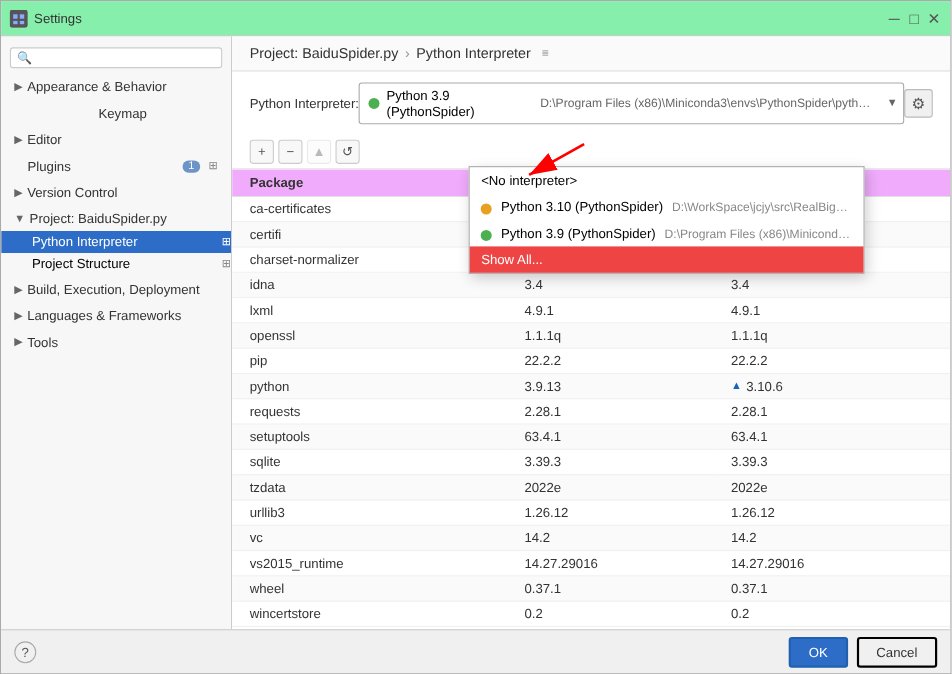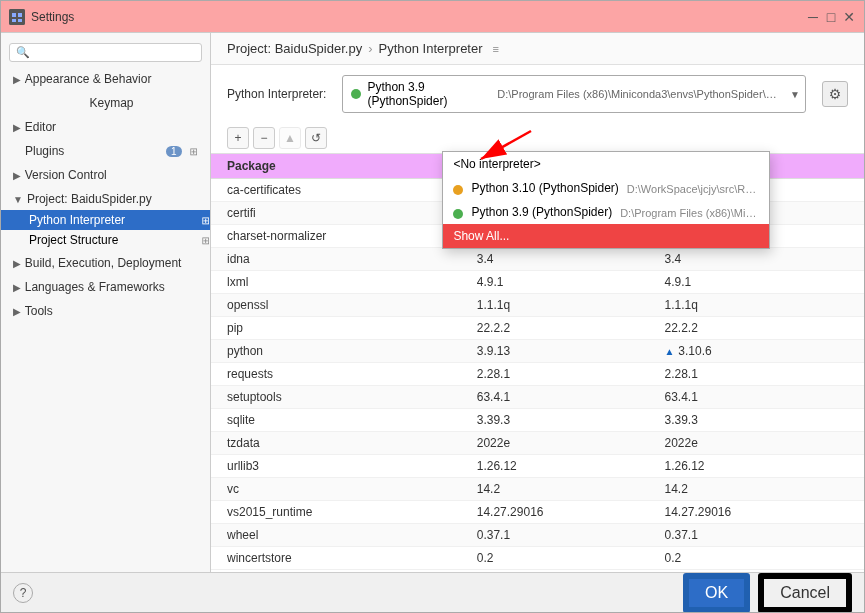--- a/index.html
+++ b/index.html
@@ -10,21 +10,21 @@
       height: 613px;
       background: #f5f5f5;
       border: 1px solid #aaa;
       display: flex;
       flex-direction: column;
       position: relative;
       overflow: hidden;
     }
 
     .title-bar {
-      background: #fca5a5;
+      background: #86efac;
       height: 32px;
       display: flex;
       align-items: center;
       padding: 0 8px;
       border-bottom: 1px solid #ccc;
       flex-shrink: 0;
     }
 
     .title-bar-icon {
       width: 16px;
@@ -175,21 +175,21 @@
     .breadcrumb-icon {
       font-size: 11px;
       color: #888;
       margin-left: 4px;
     }
 
     .interpreter-row {
       display: flex;
       align-items: center;
       padding: 10px 16px;
-      gap: 16px;
+      gap: 0;
       flex-shrink: 0;
       position: relative;
     }
 
     .interpreter-label {
       font-size: 12px;
       color: #333;
       white-space: nowrap;
     }
 
@@ -387,23 +387,23 @@
     }
 
     .bottom-right {
       display: flex;
       gap: 8px;
     }
 
     .action-btn {
       padding: 5px 16px;
       border-radius: 3px;
-      border: 6px solid #000000;
-      cursor: pointer;
-      font-size: 16px;
+      border: 2px solid #000000;
+      cursor: pointer;
+      font-size: 12px;
     }
 
     .btn-ok {
       background: #2d6dc7;
       color: white;
       border-color: #2060b0;
     }
 
     .btn-cancel {
       background: #f0f0f0;

